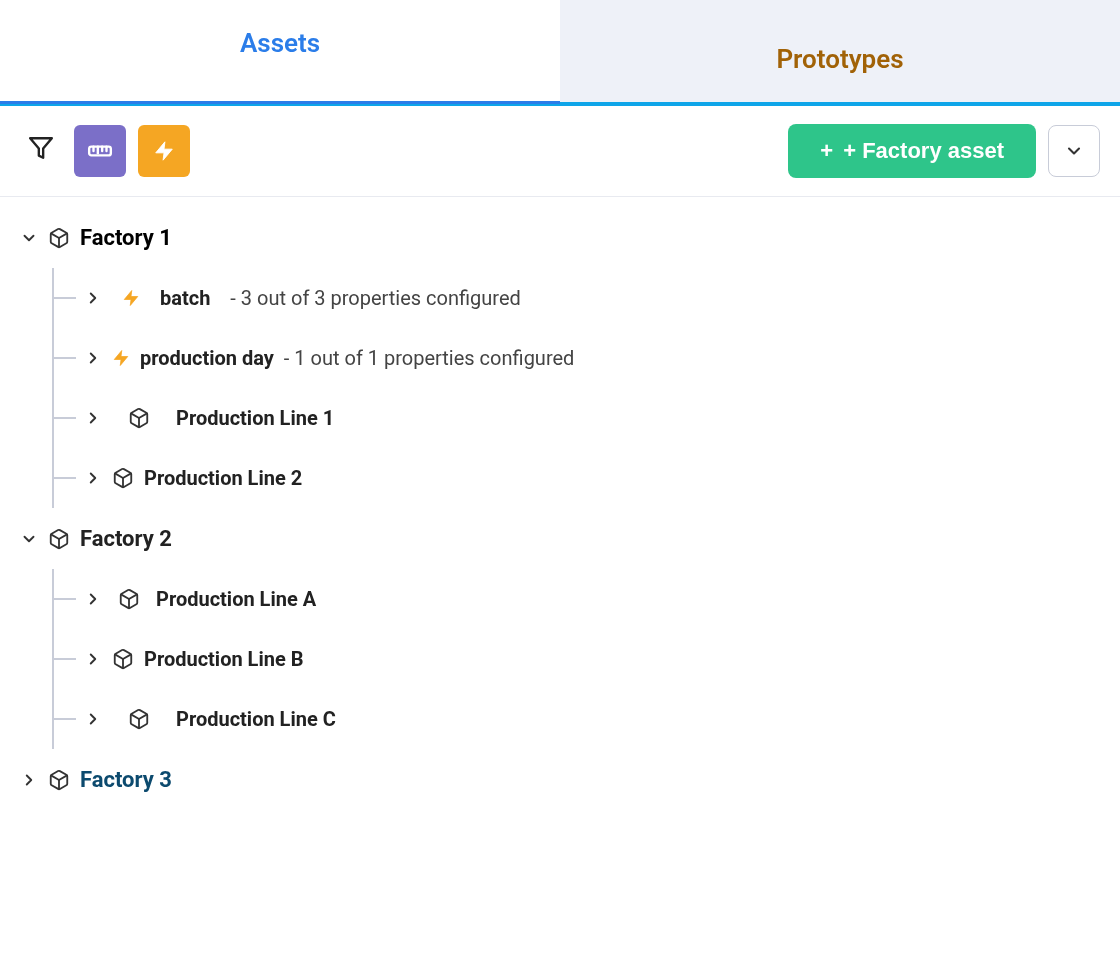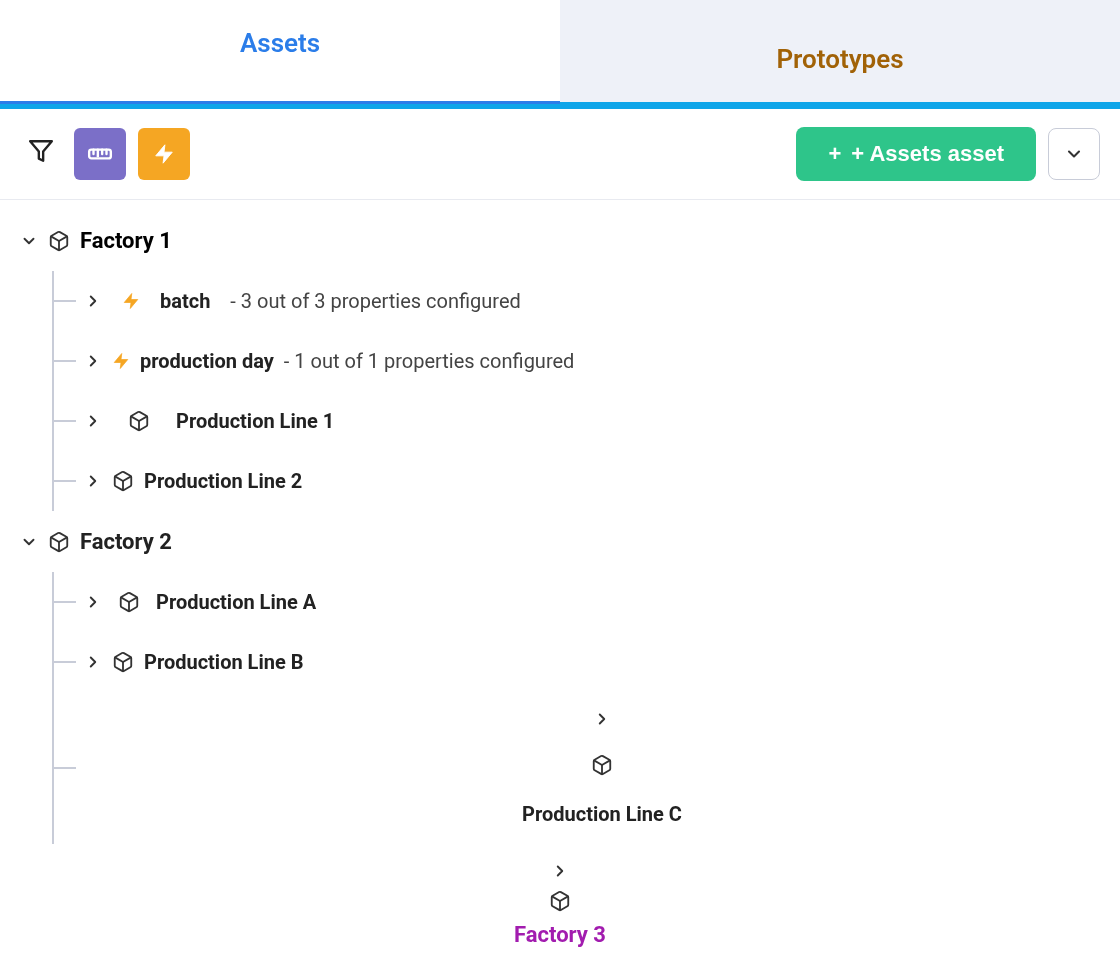--- a/index.html
+++ b/index.html
@@ -7,21 +7,21 @@
       font-family: -apple-system, BlinkMacSystemFont, 'Segoe UI', Roboto, sans-serif;
       background: #fff;
       width: 1120px;
       min-height: 954px;
       overflow-x: hidden;
     }
 
     
     .tabs {
       display: flex;
-      border-bottom: 7px solid #0ea5e9;
+      border-bottom: 4px solid #0ea5e9;
       background: #eef1f8;
     }
     .tab {
       flex: 1;
       padding: 28px 20px;
       text-align: center;
       font-size: 26px;
       font-weight: 600;
       cursor: pointer;
       color: #333;
@@ -137,21 +137,21 @@
       <line x1="18" y1="8" x2="18" y2="12"></line>
     </svg>
   </button>
   <button class="icon-btn-yellow">
     <svg width="22" height="26" viewBox="0 0 24 24" fill="#fff" stroke="#fff" stroke-width="1">
       <polygon points="13 2 3 14 12 14 11 22 21 10 12 10 13 2"></polygon>
     </svg>
   </button>
   <button class="create-asset-btn">
     <span>+</span>
-    <span>+ Assets asset</span>
+    <span>+ Factory asset</span>
   </button>
   <button class="dropdown-btn">
     <svg width="20" height="20" viewBox="0 0 24 24" fill="none" stroke="#333" stroke-width="2.5" stroke-linecap="round" stroke-linejoin="round">
       <polyline points="6 9 12 15 18 9"></polyline>
     </svg>
   </button>
 </div>
 
 <div class="tree" id="tree-container">
 <div style="display: flex; align-items: center; padding: 18px 20px; font-size: 22px; font-weight: 700; color: #000000; cursor: pointer; gap: 10px;">
@@ -276,38 +276,38 @@
         </span>
         <span style="display:flex;align-items:center;">
           <svg width="22" height="22" viewBox="0 0 24 24" fill="none" stroke="#333" stroke-width="2" stroke-linecap="round" stroke-linejoin="round">
     <path d="M21 16V8a2 2 0 0 0-1-1.73l-7-4a2 2 0 0 0-2 0l-7 4A2 2 0 0 0 3 8v8a2 2 0 0 0 1 1.73l7 4a2 2 0 0 0 2 0l7-4A2 2 0 0 0 21 16z"></path>
     <polyline points="3.27 6.96 12 12.01 20.73 6.96"></polyline>
     <line x1="12" y1="22.08" x2="12" y2="12"></line>
   </svg>
         </span>
         <span style="font-weight:700;">Production Line B</span>
       </div>
-      <div style="display: flex; align-items: center; padding: 18px 0px 18px 32px; font-size: 20px; color: rgb(34, 34, 34); cursor: pointer; gap: 26px; position: relative; flex-direction: column;">
+      <div style="display: flex; align-items: center; padding: 18px 0px 18px 32px; font-size: 20px; color: rgb(34, 34, 34); cursor: pointer; gap: 26px; position: relative;">
         <div style="position: absolute; left: 0px; top: 50%; width: 24px; height: 2px; background: rgb(200, 204, 216); transform: translateY(-50%);"></div>
         <span style="display:flex;align-items:center;">
           <svg width="18" height="18" viewBox="0 0 24 24" fill="none" stroke="#333" stroke-width="2.5" stroke-linecap="round" stroke-linejoin="round">
     <polyline points="9 18 15 12 9 6"></polyline>
   </svg>
         </span>
         <span style="display:flex;align-items:center;">
           <svg width="22" height="22" viewBox="0 0 24 24" fill="none" stroke="#333" stroke-width="2" stroke-linecap="round" stroke-linejoin="round">
     <path d="M21 16V8a2 2 0 0 0-1-1.73l-7-4a2 2 0 0 0-2 0l-7 4A2 2 0 0 0 3 8v8a2 2 0 0 0 1 1.73l7 4a2 2 0 0 0 2 0l7-4A2 2 0 0 0 21 16z"></path>
     <polyline points="3.27 6.96 12 12.01 20.73 6.96"></polyline>
     <line x1="12" y1="22.08" x2="12" y2="12"></line>
   </svg>
         </span>
         <span style="font-weight:700;">Production Line C</span>
       </div>
     </div>
-    <div style="display: flex; align-items: center; padding: 18px 20px; font-size: 22px; font-weight: 700; color: #a21caf; cursor: pointer; gap: 10px; flex-direction: column;">
+    <div style="display: flex; align-items: center; padding: 18px 20px; font-size: 22px; font-weight: 700; color: #0c4a6e; cursor: pointer; gap: 10px;">
     <span style="display:flex;align-items:center;">
         <svg width="18" height="18" viewBox="0 0 24 24" fill="none" stroke="#333" stroke-width="2.5" stroke-linecap="round" stroke-linejoin="round">
     <polyline points="9 18 15 12 9 6"></polyline>
   </svg>
       </span>
     <span style="display:flex;align-items:center;">
         <svg width="22" height="22" viewBox="0 0 24 24" fill="none" stroke="#333" stroke-width="2" stroke-linecap="round" stroke-linejoin="round">
     <path d="M21 16V8a2 2 0 0 0-1-1.73l-7-4a2 2 0 0 0-2 0l-7 4A2 2 0 0 0 3 8v8a2 2 0 0 0 1 1.73l7 4a2 2 0 0 0 2 0l7-4A2 2 0 0 0 21 16z"></path>
     <polyline points="3.27 6.96 12 12.01 20.73 6.96"></polyline>
     <line x1="12" y1="22.08" x2="12" y2="12"></line>

